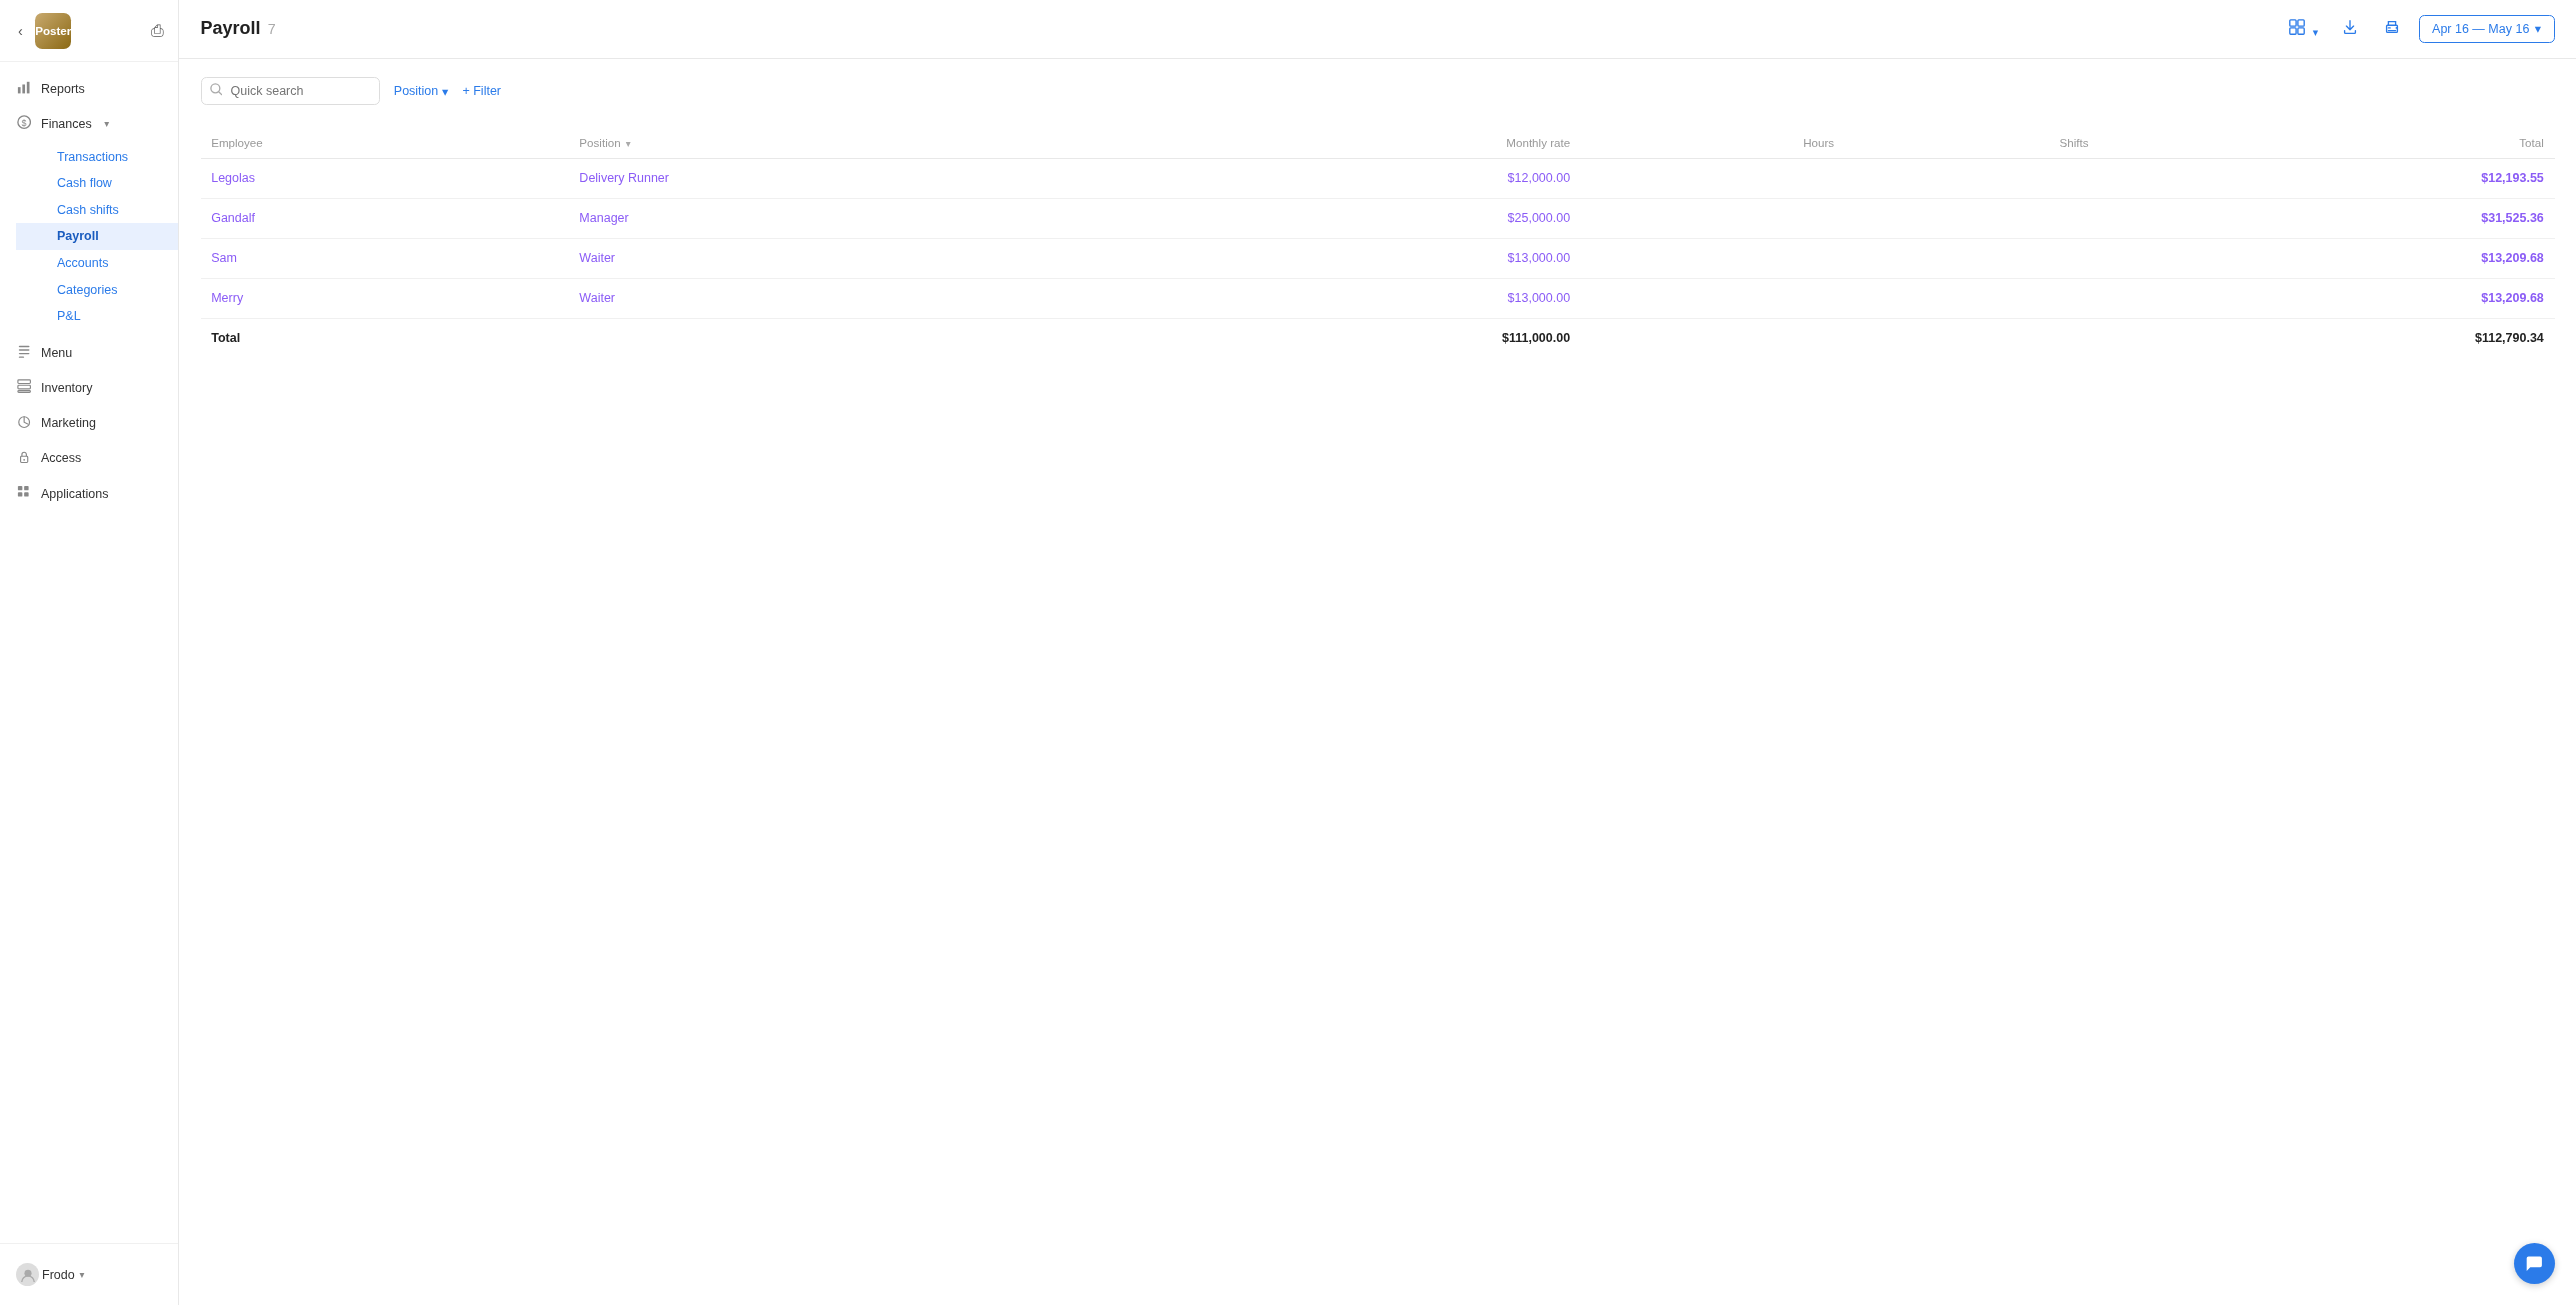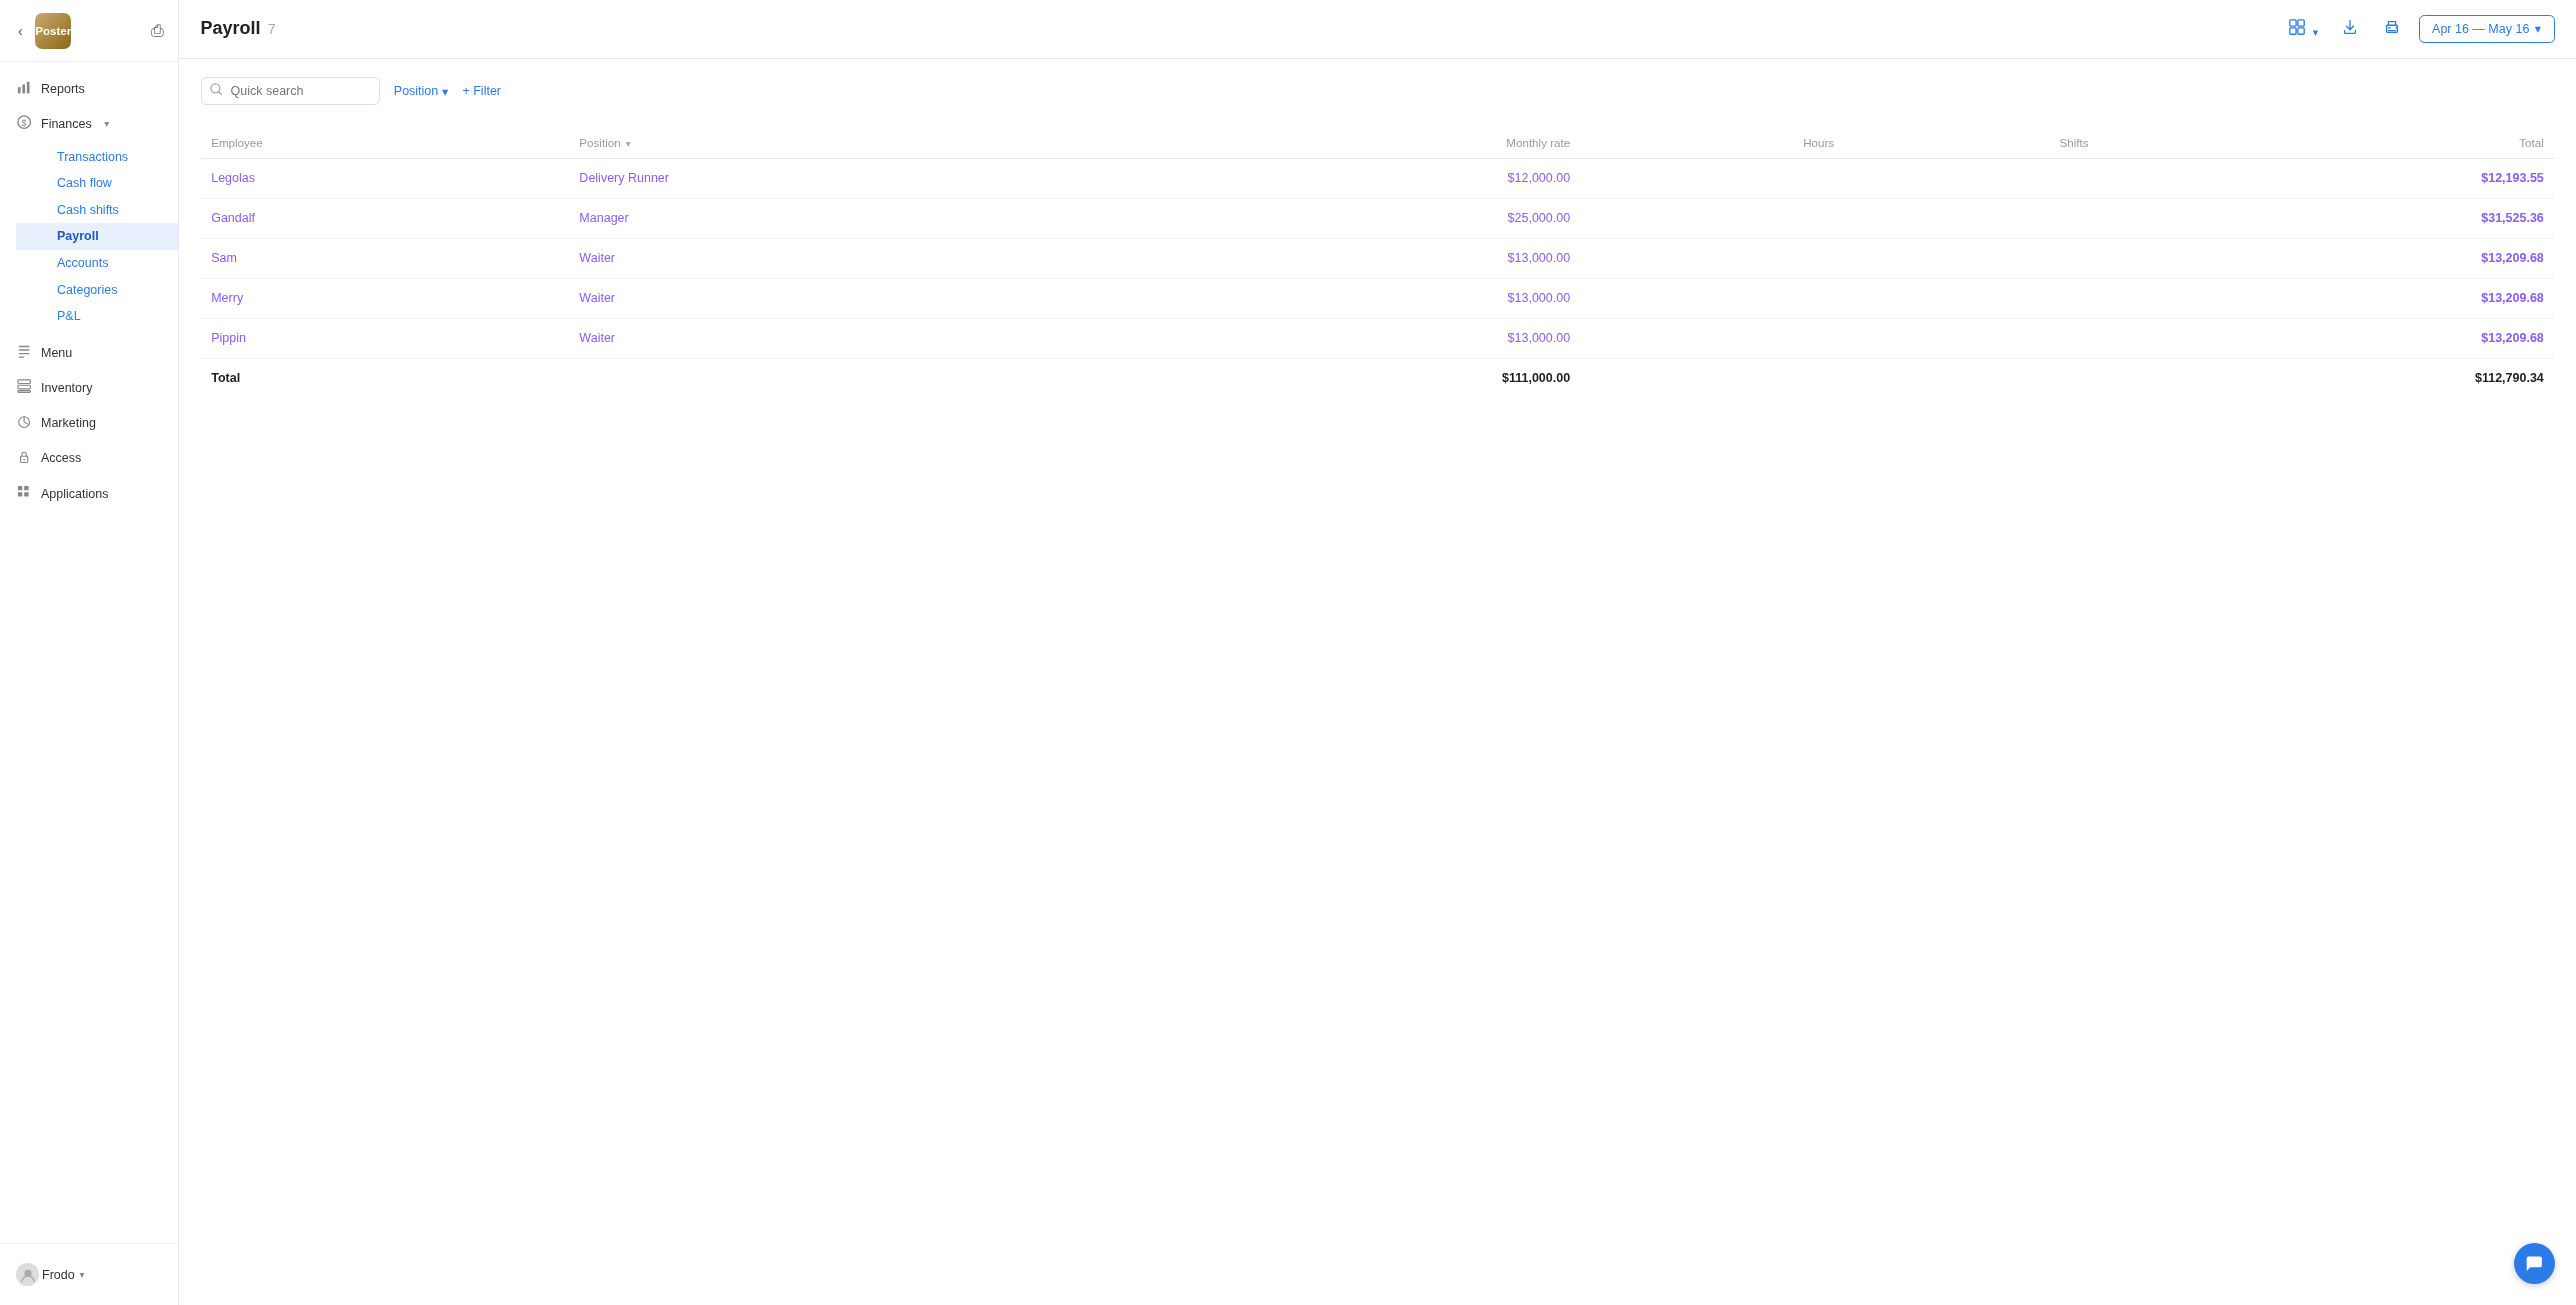--- a/index.html
+++ b/index.html
@@ -515,28 +515,20 @@
       <td class="right bold">$13,209.68</td>
     </tr>
           <tr>
       <td>Merry</td>
       <td>Waiter</td>
       <td class="right">$13,000.00</td>
       <td class="right"></td>
       <td class="right"></td>
       <td class="right bold">$13,209.68</td>
     </tr>
-          <tr>
-      <td>Pippin</td>
-      <td>Waiter</td>
-      <td class="right">$13,000.00</td>
-      <td class="right"></td>
-      <td class="right"></td>
-      <td class="right bold">$13,209.68</td>
-    </tr>
           <tr class="total-row">
     <td>Total</td>
     <td></td>
     <td class="right">$111,000.00</td>
     <td class="right"></td>
     <td class="right"></td>
     <td class="right">$112,790.34</td>
   </tr>
         </tbody>
     </table>

